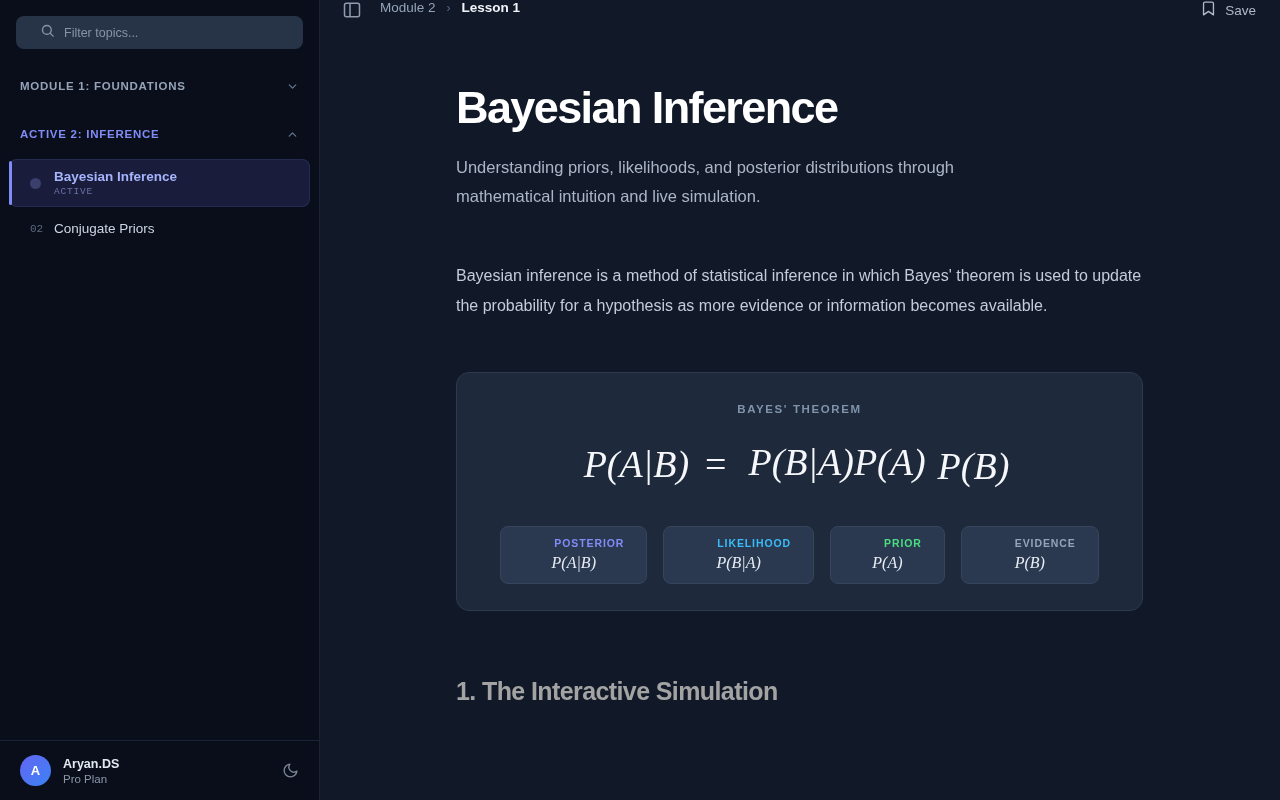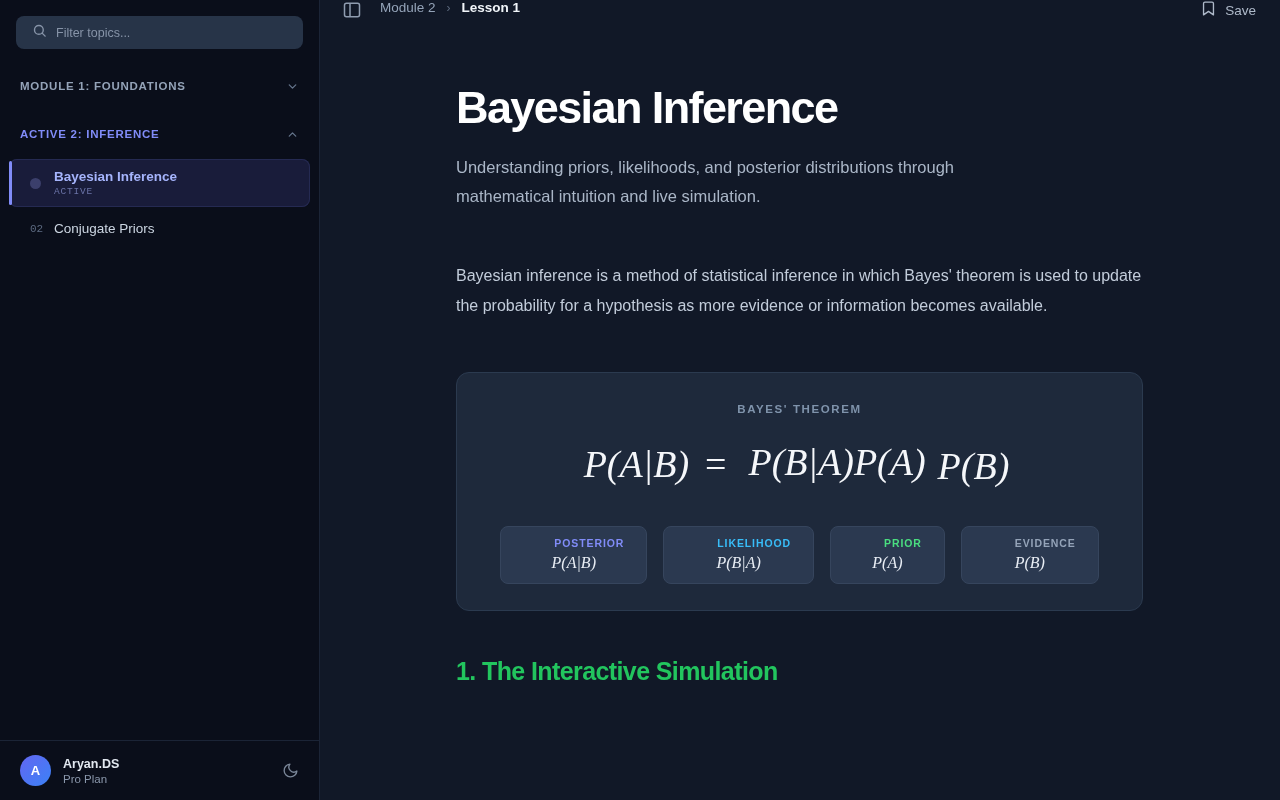--- a/index.html
+++ b/index.html
@@ -27,21 +27,21 @@
     font-size: 15px; font-weight: bold; color: #ffffff;
     letter-spacing: -0.2px; margin-bottom: 7px;
   }
   .progress-row { display: flex; align-items: center; gap: 8px; }
   .dot-green { width: 8px; height: 8px; border-radius: 50%; background: #22c55e; flex: none; }
   .progress-text { font-size: 12.5px; color: #94a3b8; }
 
   .sb-search-wrap { padding: 16px 16px 10px 16px; }
   .search-box {
     height: 33px; background: #273448; border-radius: 8px;
-    display: flex; align-items: center; gap: 9px; padding: 0 16px;
+    display: flex; align-items: center; gap: 9px; padding: 0 24px;
   }
   .search-box svg { flex: none; }
   .search-input {
     background: transparent; border: none; outline: none;
     font-family: "Liberation Sans", sans-serif;
     font-size: 12.5px; color: #cbd5e1; width: 100%;
   }
   .search-input::placeholder { color: #8794a8; }
 
   .sb-nav { flex: 1; overflow: hidden; padding-top: 10px; }
@@ -161,22 +161,22 @@
   }
   .chip-label {
     font-size: 10.5px; font-weight: bold; letter-spacing: 0.9px; margin-bottom: 5px; margin-left: 31px;
   }
   .chip-expr {
     font-family: "Liberation Serif", serif; font-style: italic;
     font-size: 16px; color: #e8edf4;
   }
 
   .next-head {
-    margin-top: 46px; font-size: 25px; font-weight: bold;
-    color: #22c55e; letter-spacing: -0.6px;
+    margin-top: 66px; font-size: 25px; font-weight: bold;
+    color: #a3a3a3; letter-spacing: -0.6px;
   }
 </style>
 </head>
 <body>
 
 <div class="app">
 
   <aside class="sidebar">
 
 

